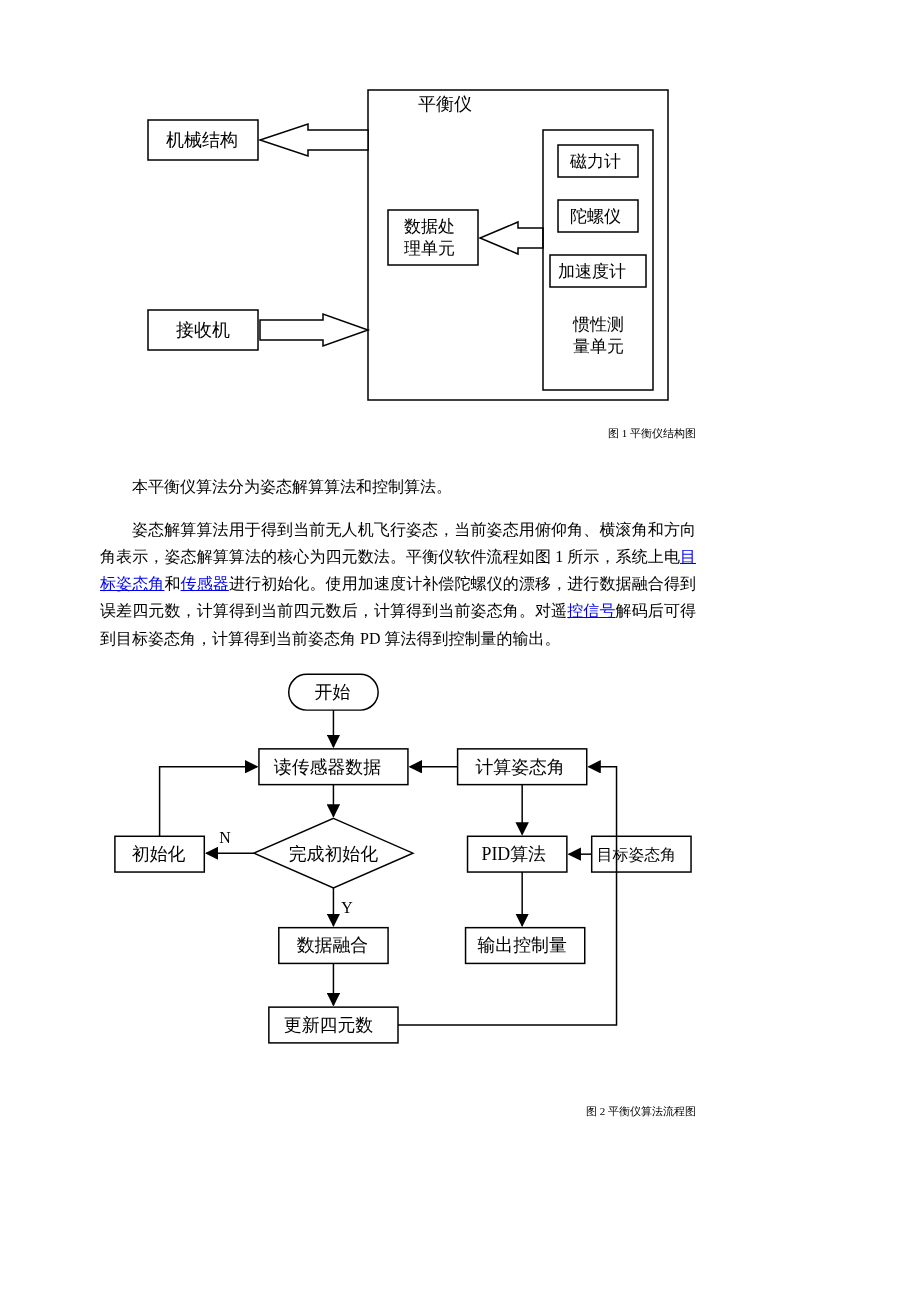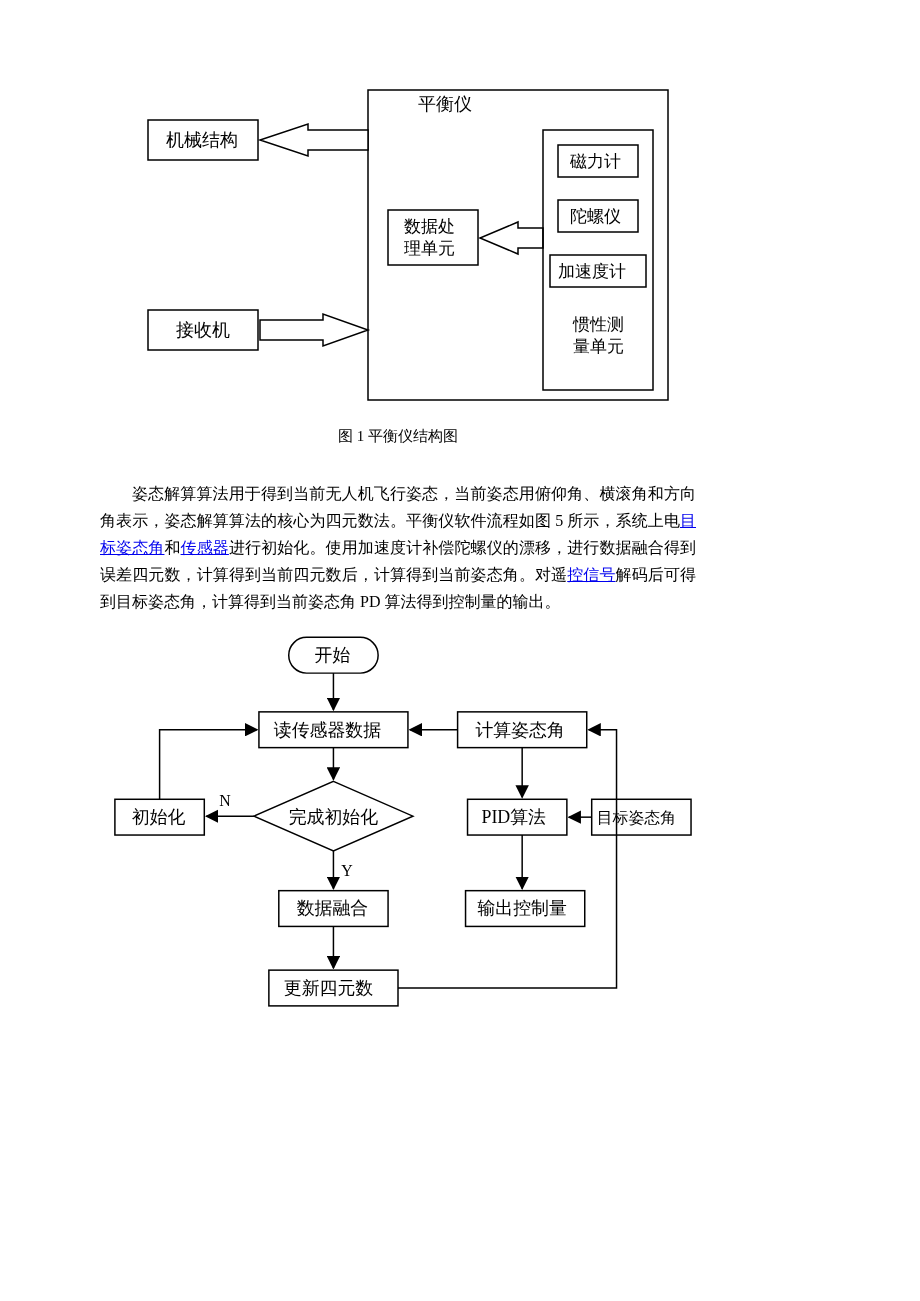--- a/index.html
+++ b/index.html
@@ -21,23 +21,23 @@
   svg text {
     font-family: "SimSun", "宋体", "Times New Roman", serif;
     fill: #000;
   }
   .fig1-wrap {
     width: 100%;
     display: flex;
     justify-content: center;
   }
   .caption {
-    text-align: center;
+    text-align: right;
     margin: 14px 0 30px 0;
-    font-size: 15px;
+    font-size: 11px;
   }
   .para {
     text-align: justify;
     margin: 0 0 16px 0;
     text-indent: 2em;
   }
   .link {
     color: #0000ee;
     text-decoration: underline;
     text-indent: 0;
@@ -92,23 +92,24 @@
 
       <rect x="432" y="175" width="96" height="32" fill="none" stroke="#000" stroke-width="1.5"></rect>
       <text x="440" y="197" font-size="17">加速度计</text>
 
       <text x="455" y="250" font-size="17">惯性测</text>
       <text x="455" y="272" font-size="17">量单元</text>
     </svg>
   </div>
   <div class="caption">图 1 平衡仪结构图</div>
 
+  <p class="para">本平衡仪算法分为姿态解算算法和控制算法。</p>
 
   <p class="para">
-    <span>姿态解算算法用于得到当前无人机飞行姿态，当前姿态用俯仰角、横滚角和方向角表示，姿态解算算法的核心为四元数法。平衡仪软件流程如图 5 所示，系统上电</span><a href="#" class="link">目标姿态角</a><span>和</span><a href="#" class="link">传感器</a><span>进行初始化。使用加速度计补偿陀螺仪的漂移，进行数据融合得到误差四元数，计算得到当前四元数后，计算得到当前姿态角。对遥</span><a href="#" class="link">控信号</a><span>解码后可得到目标姿态角，计算得到当前姿态角 PD 算法得到控制量的输出。</span>
+    <span>姿态解算算法用于得到当前无人机飞行姿态，当前姿态用俯仰角、横滚角和方向角表示，姿态解算算法的核心为四元数法。平衡仪软件流程如图 1 所示，系统上电</span><a href="#" class="link">目标姿态角</a><span>和</span><a href="#" class="link">传感器</a><span>进行初始化。使用加速度计补偿陀螺仪的漂移，进行数据融合得到误差四元数，计算得到当前四元数后，计算得到当前姿态角。对遥</span><a href="#" class="link">控信号</a><span>解码后可得到目标姿态角，计算得到当前姿态角 PD 算法得到控制量的输出。</span>
   </p>
 
   <div class="fig2-wrap">
     <svg width="600" height="420" viewBox="0 0 600 420">
       <defs>
         <marker id="ah" viewBox="0 0 10 10" refX="9" refY="5" markerWidth="9" markerHeight="9" orient="auto-start-reverse">
           <path d="M 0 0 L 10 5 L 0 10 z" fill="#000"></path>
         </marker>
       </defs>
 
@@ -160,14 +161,15 @@
       <line x1="425" y1="204" x2="425" y2="258" stroke="#000" stroke-width="1.5" marker-end="url(#ah)"></line>
 
       <line x1="235" y1="296" x2="235" y2="338" stroke="#000" stroke-width="1.5" marker-end="url(#ah)"></line>
 
       <rect x="170" y="340" width="130" height="36" fill="none" stroke="#000" stroke-width="1.5"></rect>
       <text x="185" y="364" font-size="18">更新四元数</text>
 
       <polyline points="300,358 520,358 520,98 492,98" fill="none" stroke="#000" stroke-width="1.5" marker-end="url(#ah)"></polyline>
     </svg>
   </div>
+  <div class="caption">图 2 平衡仪算法流程图</div>
 
 </div>
 
 </body></html>

